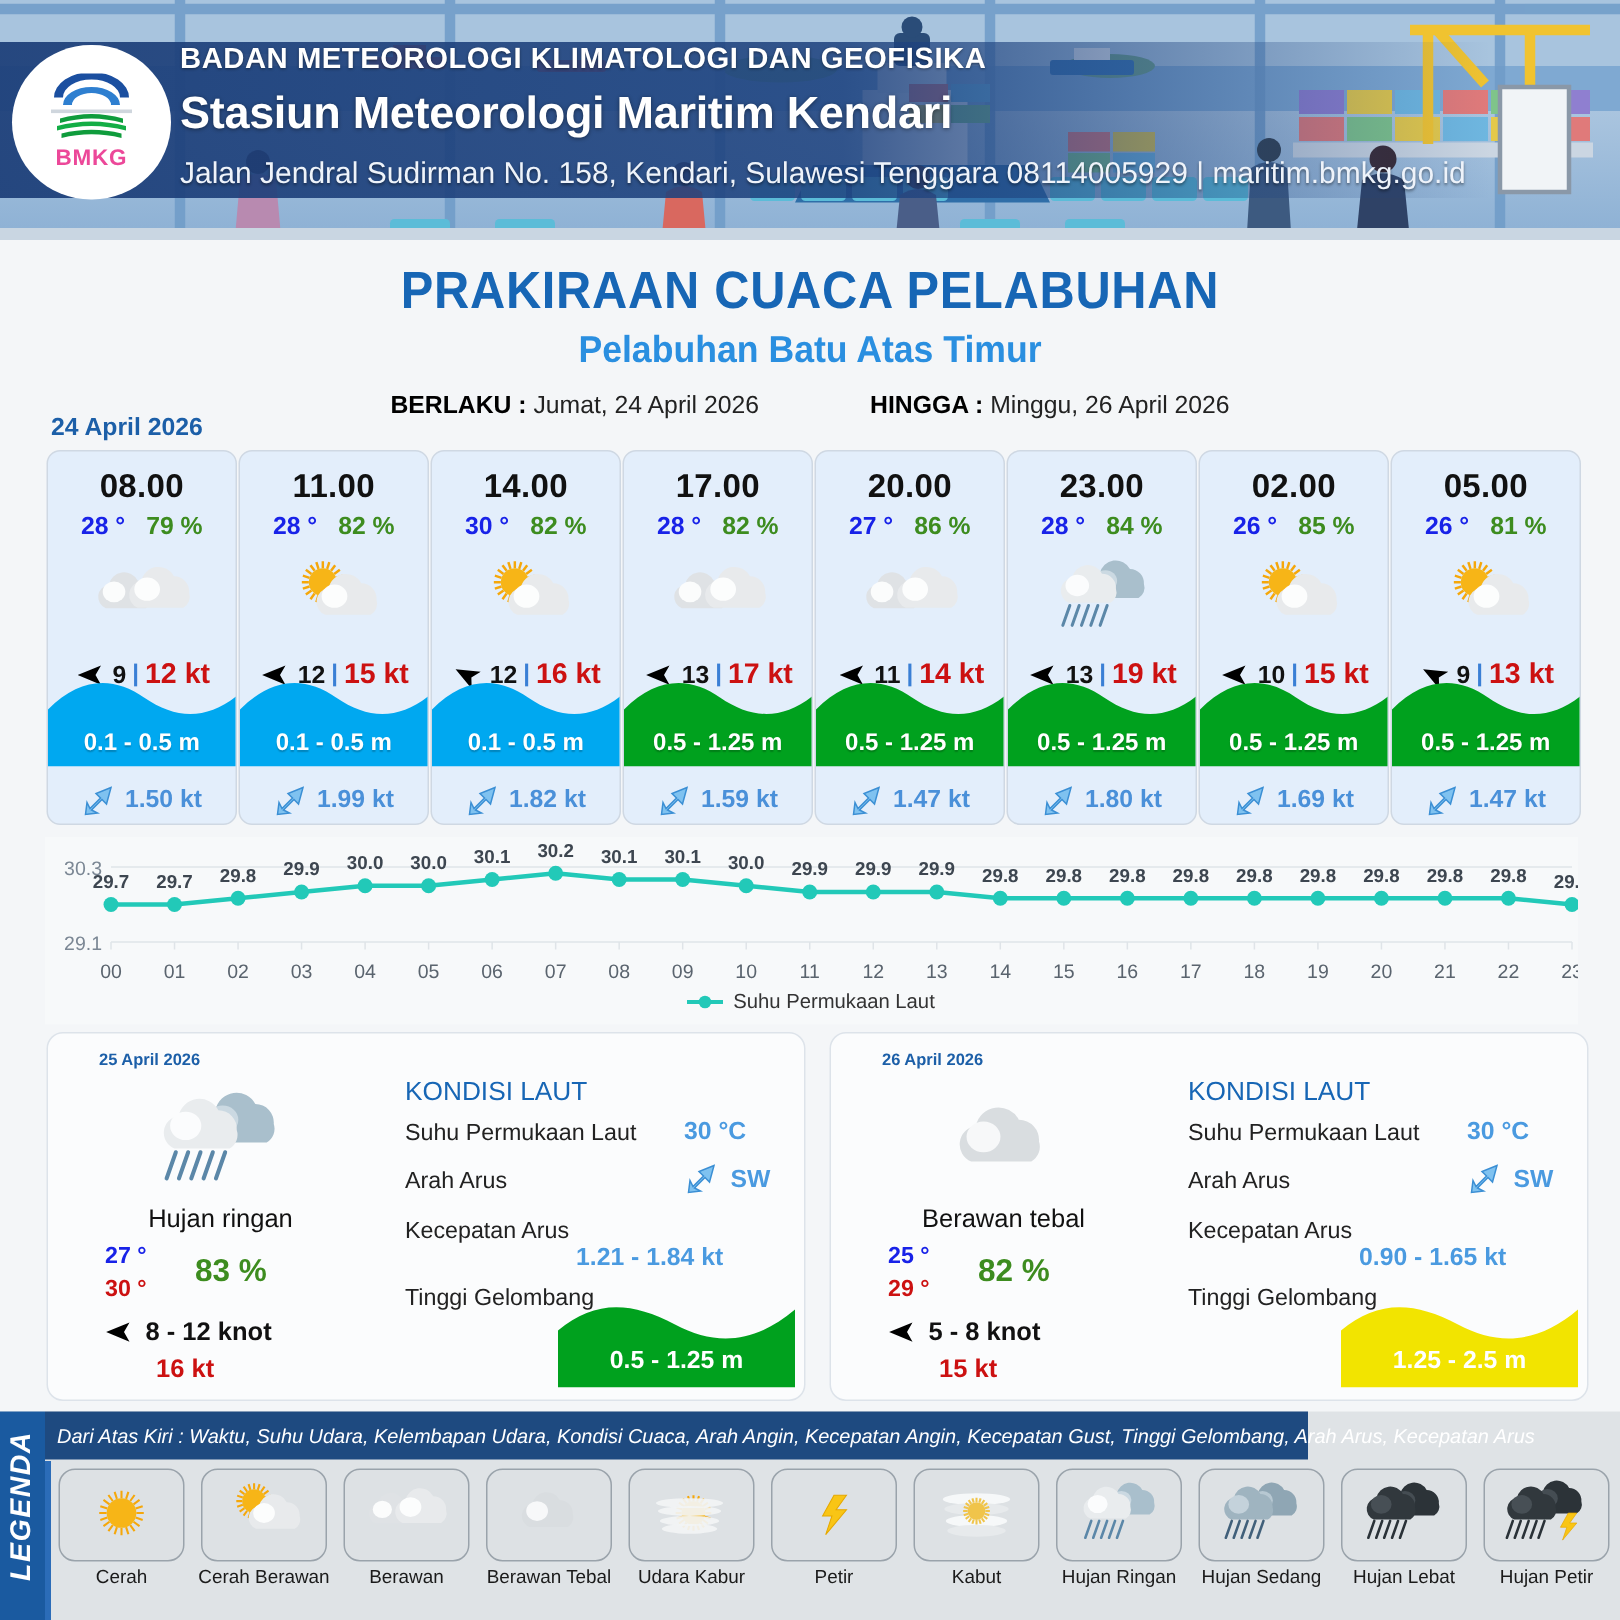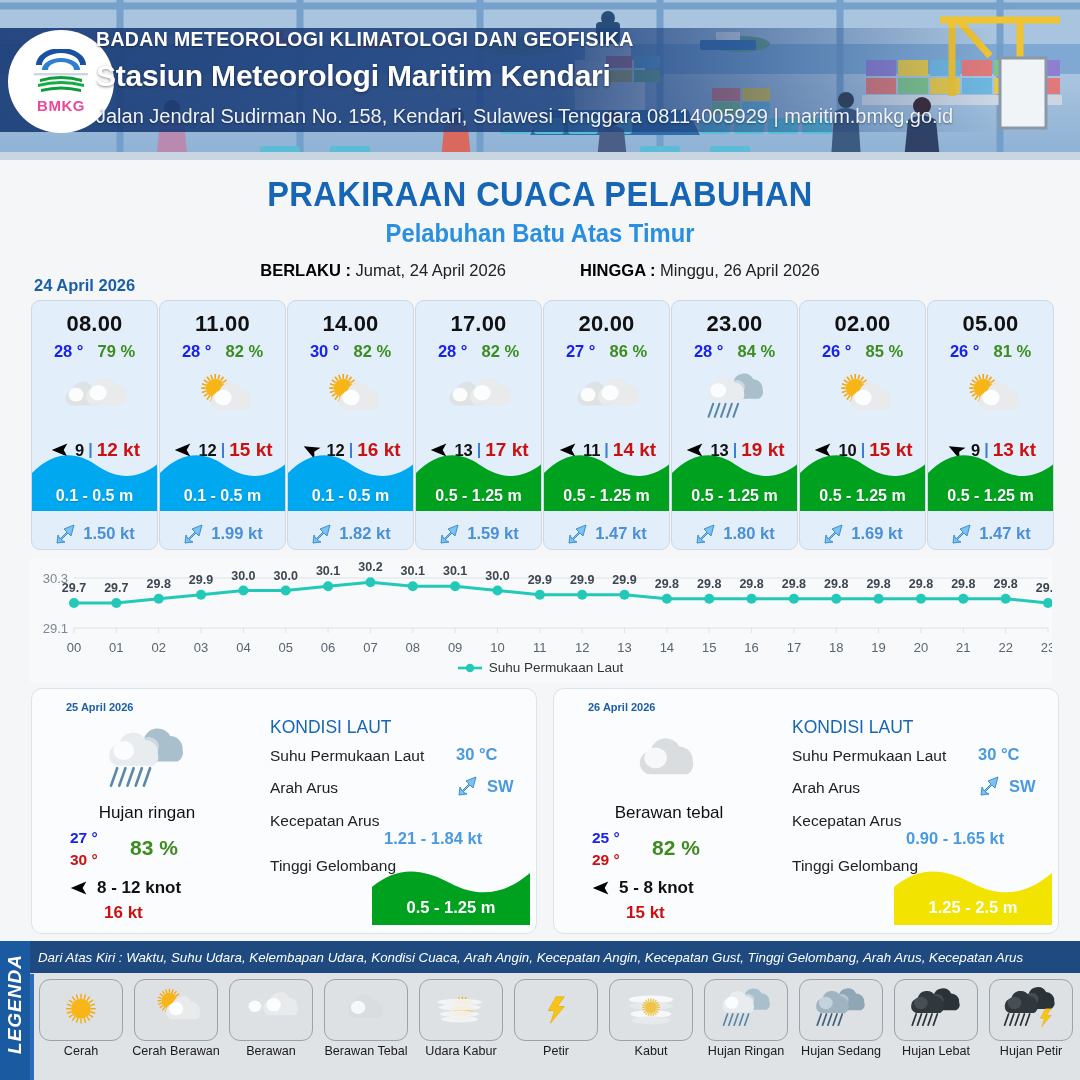--- a/index.html
+++ b/index.html
@@ -14,21 +14,21 @@
   .header { position:relative; width:1080px; height:160px; overflow:hidden;
             background:linear-gradient(180deg,#b9cfe4 0%,#9fbedb 45%,#8fb3d6 100%); }
   .hdr-art { position:absolute; inset:0; }
   .hdr-overlay { position:absolute; left:0; top:28px; width:1080px; height:104px;
                  background:linear-gradient(90deg, rgba(28,62,120,.93) 0%, rgba(30,66,126,.86) 52%, rgba(40,80,140,.0) 92%); }
   .logo { position:absolute; left:8px; top:30px; width:106px; height:103px;
           background:#fff; border-radius:53px/52px;
           display:flex; flex-direction:column; align-items:center; justify-content:center; z-index:5; }
   .logo-gl { width:62px; height:46px; position:relative; }
   .logo-txt { font-size:15px; font-weight:bold; color:#ec4899; letter-spacing:.5px; margin-top:2px; }
-  .hdr-text { position:absolute; left:96px; top:30px; z-index:6; }
+  .hdr-text { position:absolute; left:120px; top:30px; z-index:6; }
   .h-line1 { font-size:19.5px; font-weight:bold; color:#fff; letter-spacing:.35px; line-height:1;
              text-shadow:0 1px 2px rgba(0,0,0,.45); }
   .h-line2 { font-size:30px; font-weight:bold; color:#fff; letter-spacing:-.2px; line-height:1.25; margin-top:7px;
              text-shadow:0 1px 3px rgba(0,0,0,.45); }
   .h-line3 { font-size:20px; color:#eef3fa; line-height:1; margin-top:12px; text-shadow:0 1px 2px rgba(0,0,0,.45); }
 
   
   .title-zone { text-align:center; padding-top:14px; }
   .t-main { font-size:35px; font-weight:bold; color:#1766b5; letter-spacing:.5px;
             font-stretch:condensed; transform:scaleX(.93); }
@@ -87,21 +87,21 @@
   .p-row { position:absolute; left:238px; font-size:15.5px; color:#222; }
   .p-val { position:absolute; font-size:16.5px; font-weight:bold; color:#4a9ae0; }
   .p-wavebox { position:absolute; }
 
   
   .legend-wrap { position:absolute; left:0; top:941px; width:1080px; height:139px; background:#dfe3e6; }
   .leg-side { position:absolute; left:0; top:0; width:30px; height:139px; background:#1a5aa0; }
   .leg-side-txt { position:absolute; left:-40px; top:52px; width:110px; text-align:center;
                   font-size:19px; font-weight:bold; font-style:italic; color:#fff;
                   transform:rotate(-90deg); letter-spacing:1px; white-space:nowrap; }
-  .leg-caption { position:absolute; left:30px; top:0; width:1050px; height:32px;
+  .leg-caption { position:absolute; left:30px; top:0; width:842px; height:32px;
                  background:#1e4a80; display:flex; align-items:center; }
   .leg-caption span { font-size:13.3px; font-style:italic; color:#fff; padding-left:8px; white-space:nowrap; }
   .leg-items { position:absolute; left:34px; top:38px; display:flex; gap:1px; }
   .leg-item { width:94px; text-align:center; }
   .leg-icon { width:84px; height:62px; margin:0 auto; background:#dde1e4;
               border:1px solid #9aa3ab; border-radius:11px;
               display:flex; align-items:center; justify-content:center; }
   .leg-lbl { font-size:12.6px; color:#1b1b1b; margin-top:3px; }
   .leg-sep { position:absolute; left:30px; top:33px; width:4px; height:106px; background:#2b6cb8; }
 </style>

